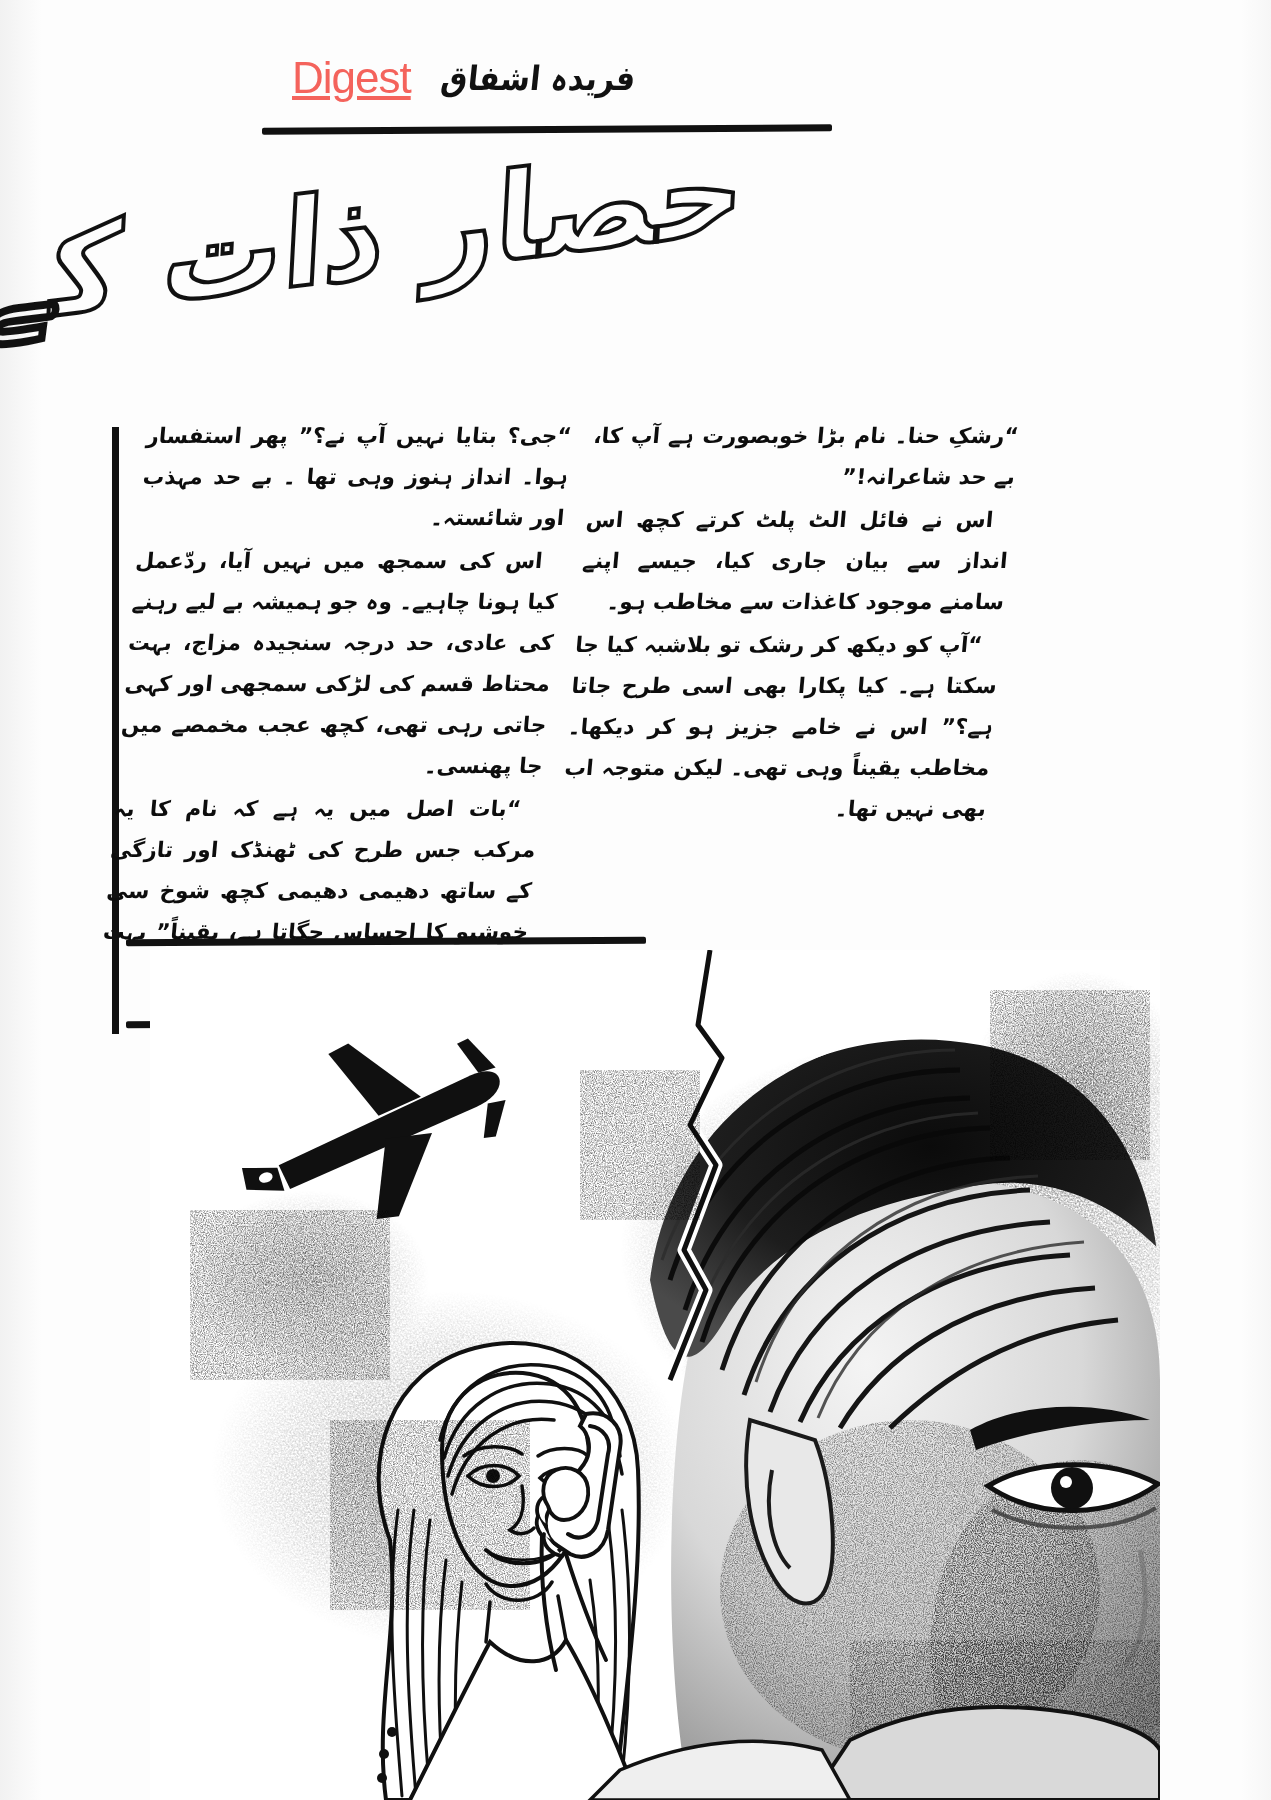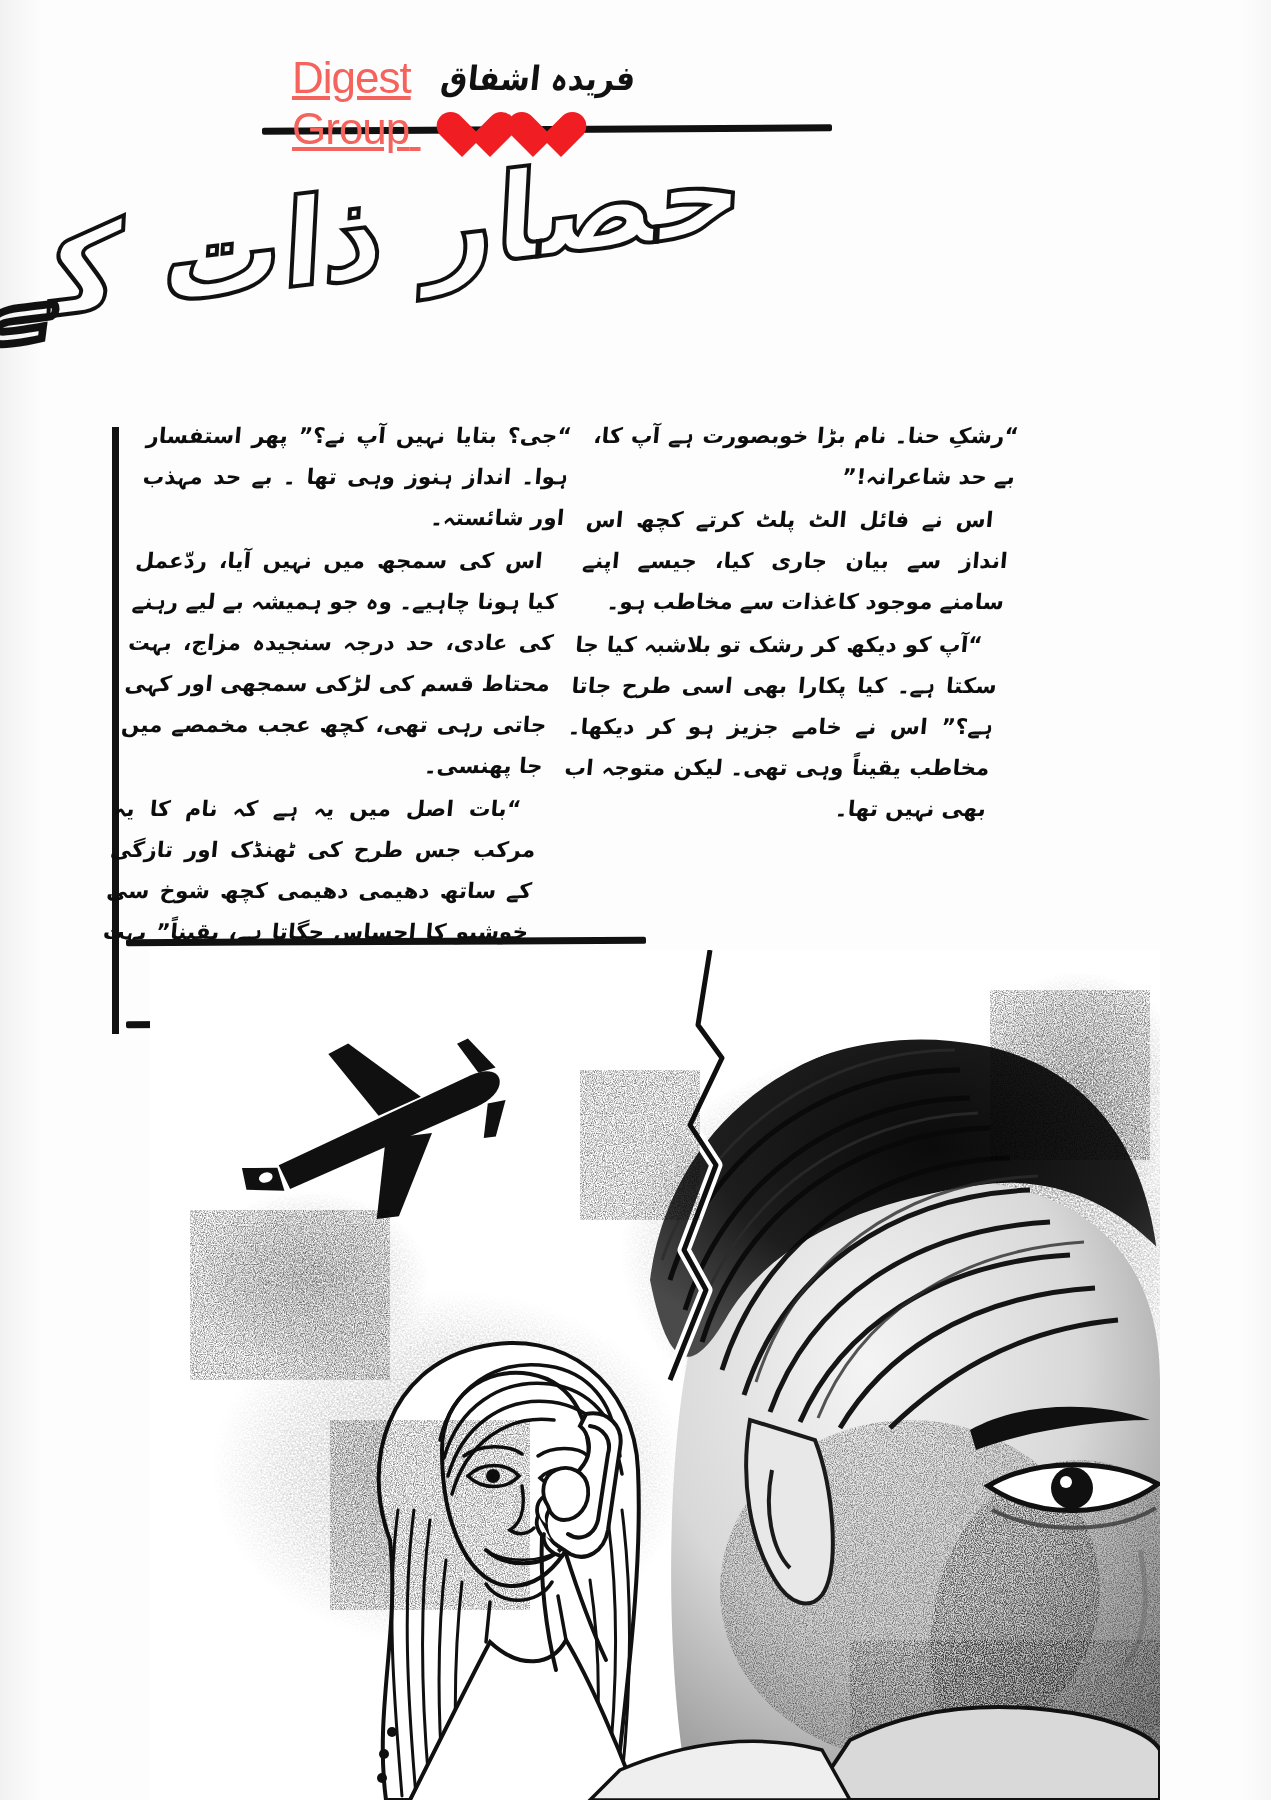--- a/index.html
+++ b/index.html
@@ -144,27 +144,20 @@
 
     <div class="author-line">فریدہ اشفاق</div>
 
     <div class="rule-top"></div>
 
     <div class="title-calli">حصار ذات کے</div>
   </div>
 
   <div class="watermark" id="watermark" style="color: rgb(244, 99, 92);">
     <span class="wm-line">Digest</span>
-    <span class="wm-line">
-      <span>Group</span>
-      <span class="wm-hearts">
-        <span class="heart" style="--hc: #f01e23;"></span>
-        <span class="heart" style="--hc: #f01e23;"></span>
-      </span>
-    </span>
   </div>
 
   <div class="textblock">
     <div class="tb-left-border"></div>
 
     <div class="columns">
 
       <div class="col">
         <p>“رشکِ حنا۔ نام بڑا خوبصورت ہے آپ کا، بے حد شاعرانہ!”</p>
         <p class="indent">اس نے فائل الٹ پلٹ کرتے کچھ اس انداز سے بیان جاری کیا، جیسے اپنے سامنے موجود کاغذات سے مخاطب ہو۔</p>

